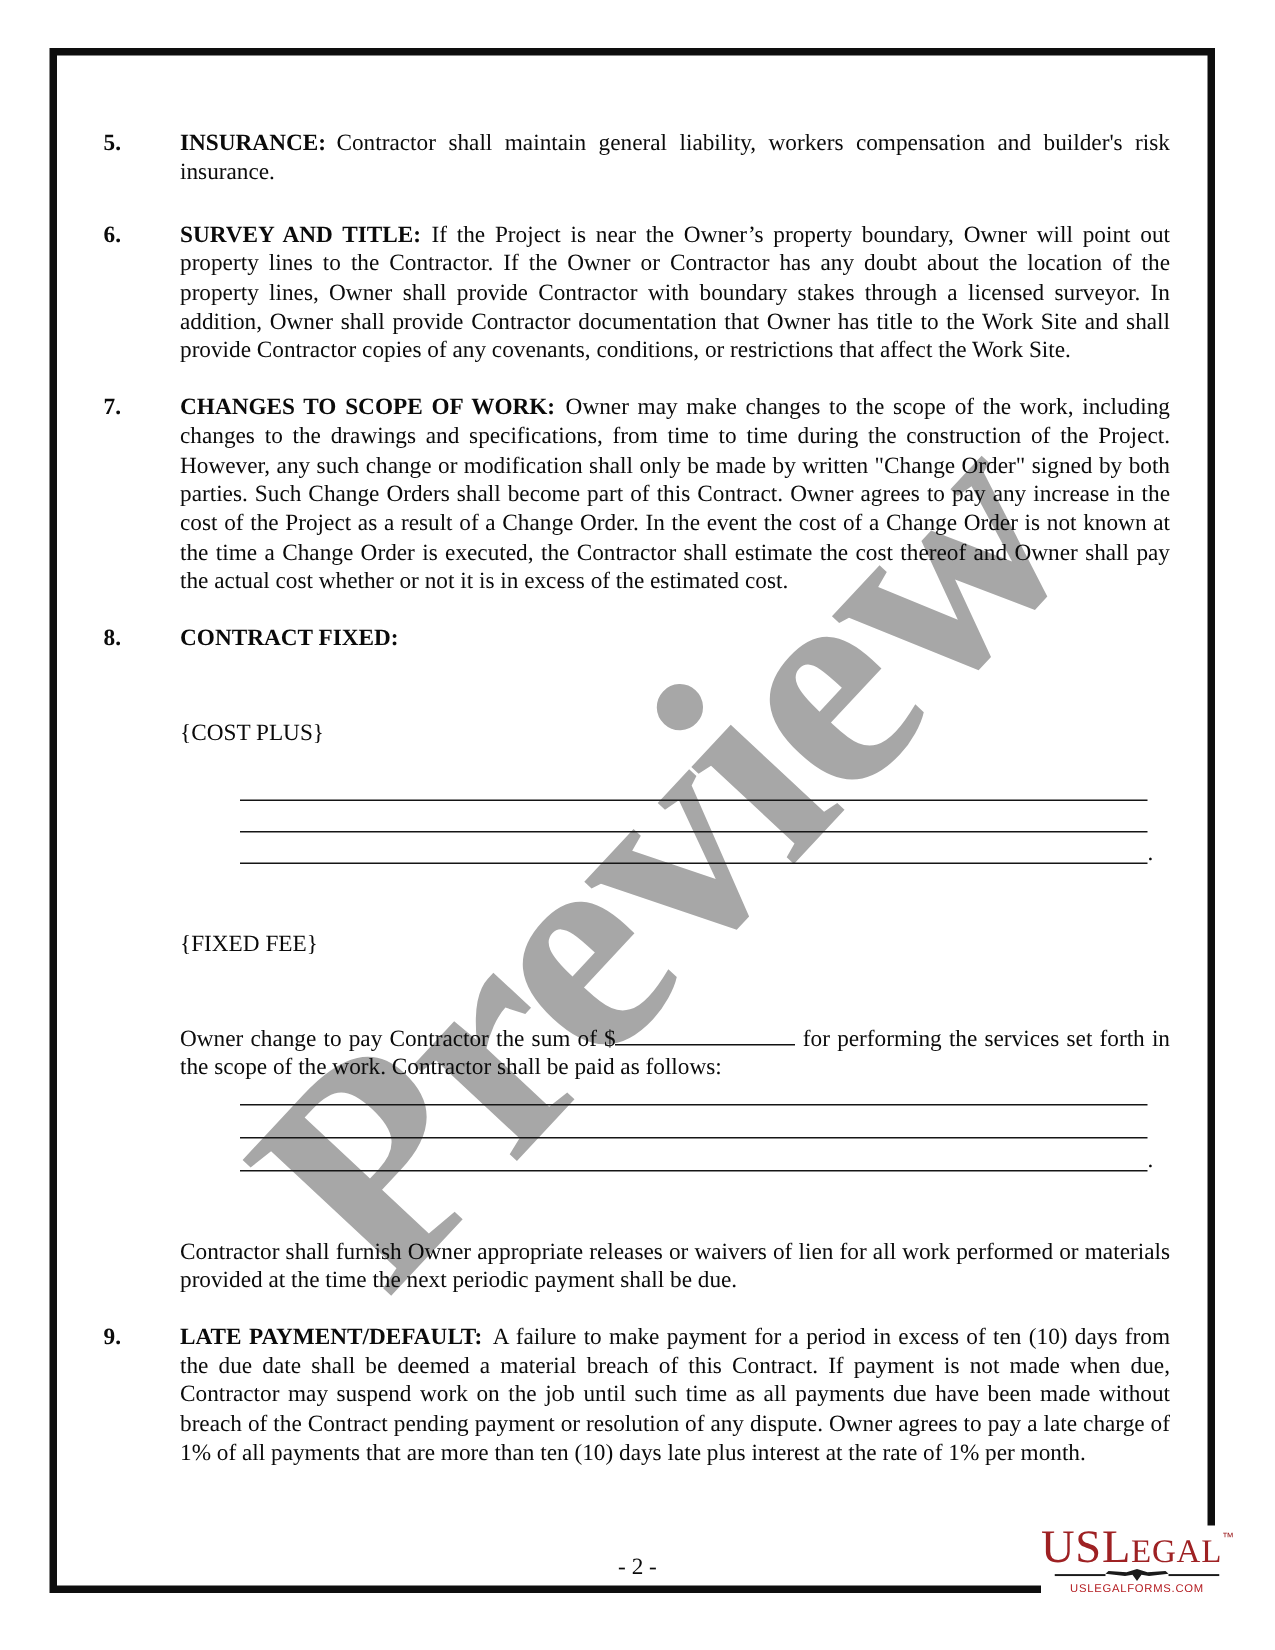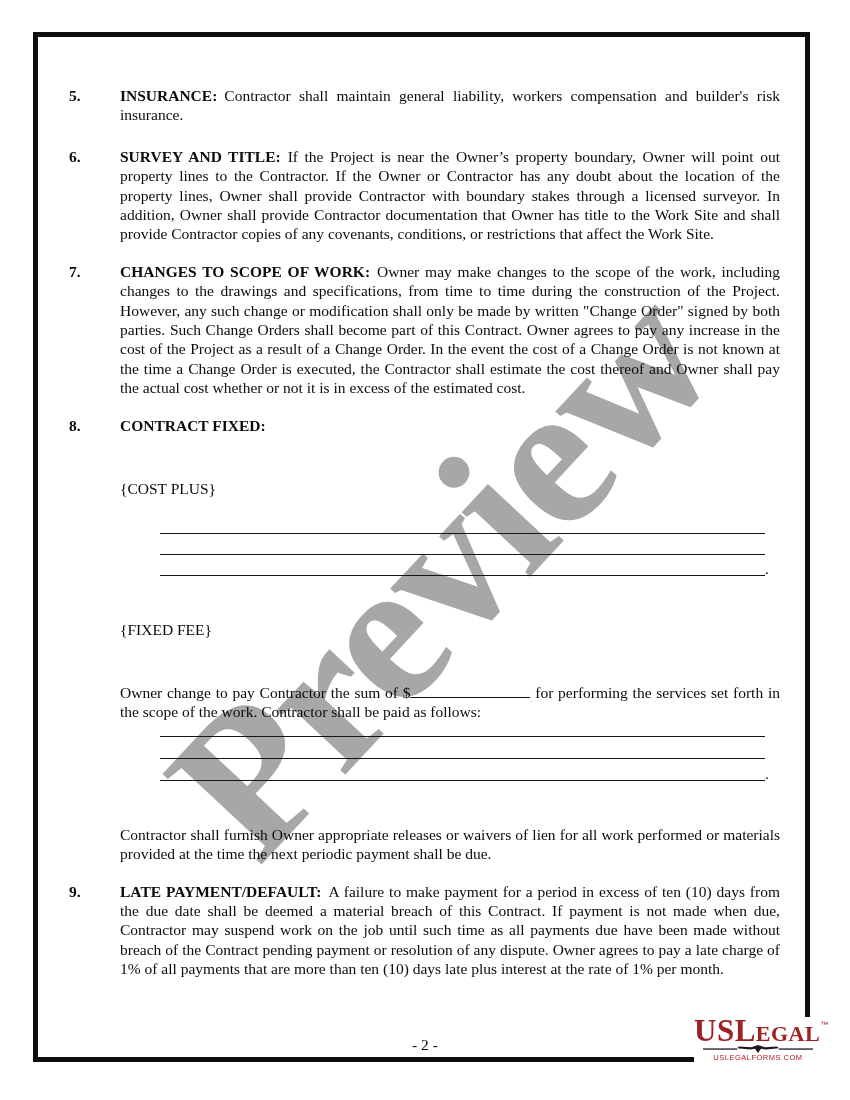--- a/index.html
+++ b/index.html
@@ -86,21 +86,21 @@
     position: absolute;
     left: 694px; top: 1017px;
     width: 128px;
     background: #ffffff;
     z-index: 3;
     text-align: center;
     padding-bottom: 2px;
   }
   .logo-name {
     font-family: "Liberation Serif", serif;
-    font-weight: bold;
+    font-weight: normal;
     font-variant: small-caps;
     font-size: 31px;
     line-height: 28px;
     color: #9e2123;
     letter-spacing: 0.5px;
   }
   .logo-tm {
     font-size: 8px;
     color: #9e2123;
     vertical-align: 14px;

